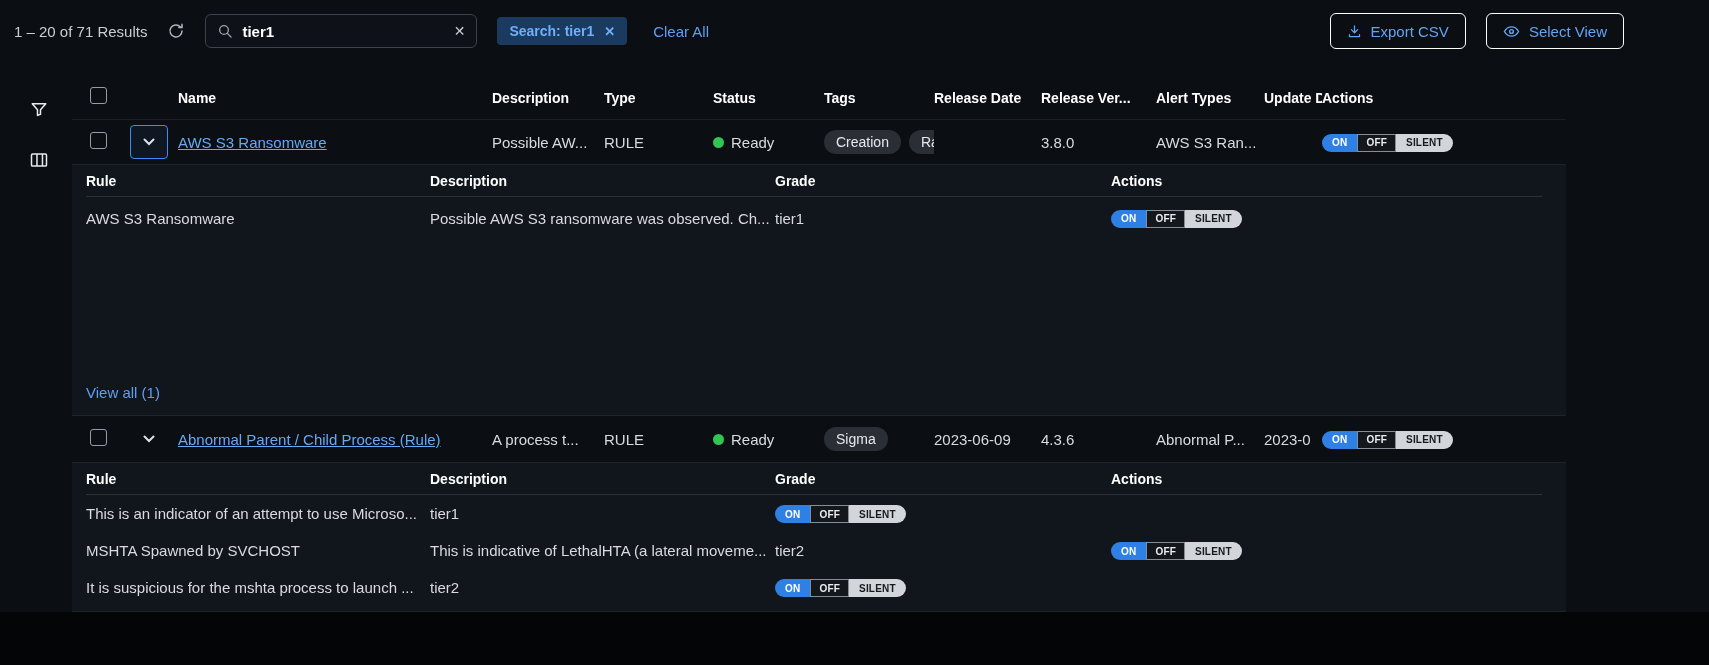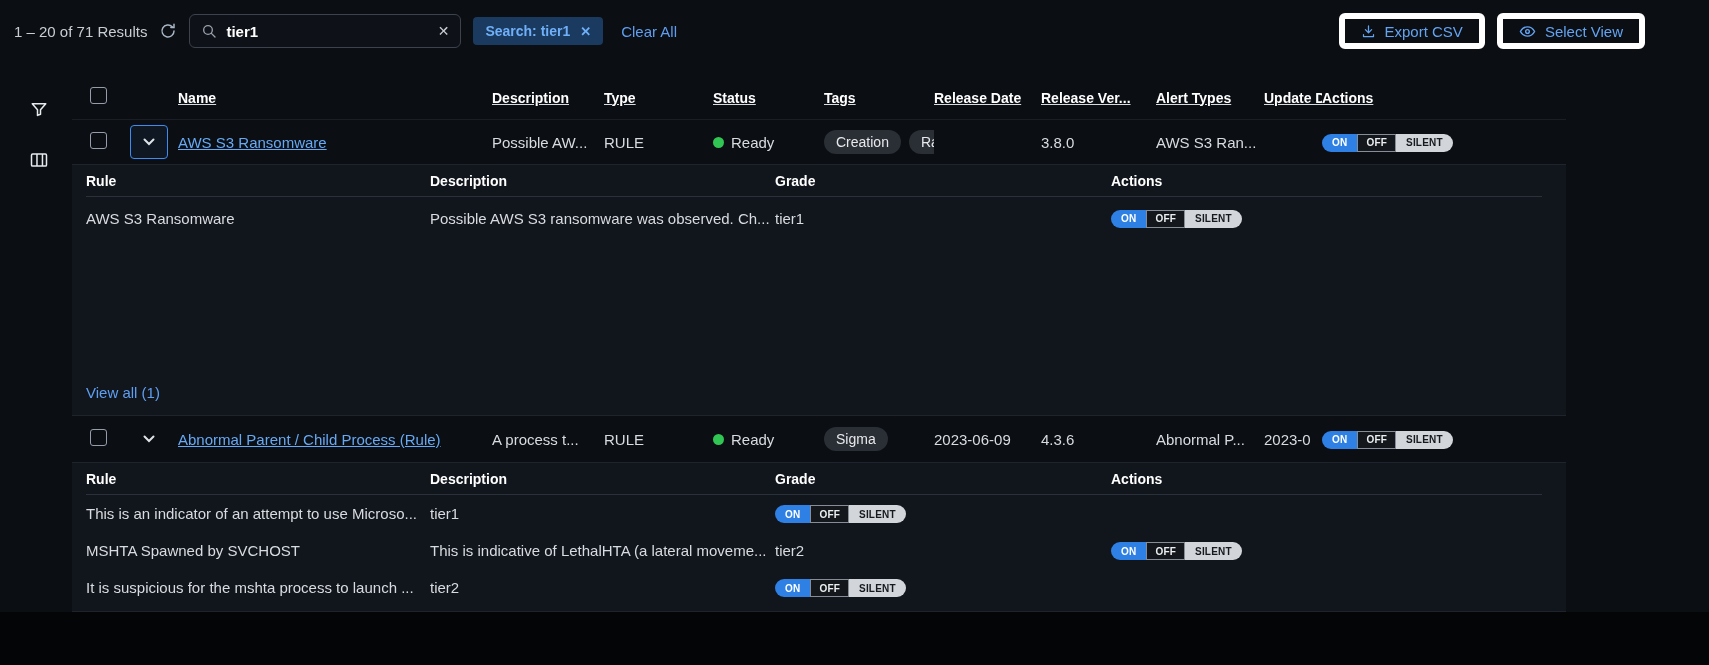--- a/index.html
+++ b/index.html
@@ -1,43 +1,43 @@
 <!DOCTYPE html>
 <html><head>
 <meta charset="utf-8">
 <style>
   * { margin:0; padding:0; box-sizing:border-box; }
   html,body { width:1709px; height:665px; background:#0b0e13; font-family:"Liberation Sans",sans-serif; color:#d8dbdf; overflow:hidden; }
 
   
-  .topbar { height:62px; display:flex; align-items:center; padding:0 64px 0 14px; gap:12px;justify-content:center; }
+  .topbar { height:62px; display:flex; align-items:center; padding:0 85px 0 14px; gap:20px;justify-content:center; }
   .results { font-size:15px; color:#c9ced5; white-space:nowrap; }
   .icon-btn { background:none; border:none; cursor:pointer; display:flex; align-items:center; }
   .searchbox { width:272px; height:34px; border:1px solid #3c434d; border-radius:6px; background:#0e1218; display:flex; align-items:center; padding:0 11px; gap:9px; flex:none; }
   .searchbox input { flex:1; background:transparent; border:none; outline:none; color:#ffffff; font-size:15px; font-weight:700; font-family:inherit; min-width:0; }
   .glyph-x { color:#c8ccd2; font-size:14px; cursor:pointer; line-height:1; }
   .chip { height:28px; background:#1a3a60; border-radius:4px; display:flex; align-items:center; gap:10px; padding:0 12px; flex:none; cursor:pointer; }
   .chip-label { color:#6fb0f8; font-size:14px; font-weight:700; white-space:nowrap; }
   .chip-x { color:#6fb0f8; font-size:13px; font-weight:700; cursor:pointer; line-height:1; }
   .clear-all { color:#5f9ff2; font-size:15px; cursor:pointer; text-decoration:none; margin-left:6px; white-space:nowrap; }
   .spacer { flex:1; }
-  .btn { height:36px; border:6px solid #ffffff; border-radius:6px; background:transparent; color:#63a4f2; font-size:15px; font-family:inherit; display:flex; align-items:center; gap:9px; padding:0 16px; cursor:pointer; white-space:nowrap; flex:none; }
+  .btn { height:36px; border:1px solid #ffffff; border-radius:6px; background:transparent; color:#63a4f2; font-size:15px; font-family:inherit; display:flex; align-items:center; gap:9px; padding:0 16px; cursor:pointer; white-space:nowrap; flex:none; }
 
   
   .content { display:flex; height:550px; }
   .sidebar { width:72px; position:relative; flex:none; }
   .side-icon { position:absolute; left:30px; cursor:pointer; display:flex; }
   .side-icon.filter { top:38px; }
   .side-icon.columns { top:90px; }
   .table-region { width:1494px; flex:none; display:flex; flex-direction:column; }
   .bottom-strip { height:53px; background:#030507; }
 
   
   .main-grid { display:grid; grid-template-columns:40px 48px 314px 112px 109px 111px 110px 107px 115px 108px 58px 1fr; align-items:center; padding-left:18px; }
-  .table-header { height:58px; padding-top:14px; border-bottom:1px solid #1a1f27;text-decoration:underline; }
+  .table-header { height:58px; padding-top:14px; border-bottom:1px solid #1a1f27; }
   .th { font-size:14px; font-weight:700; color:#ffffff; white-space:nowrap; overflow:hidden; }
   .data-row { height:44px; font-size:15px; }
   .data-row.row2 { height:46px; }
   .cell { overflow:hidden; white-space:nowrap; }
   .name-link { color:#66a9f4; text-decoration:underline; font-size:15px; cursor:pointer; }
   .status { display:flex; align-items:center; gap:7px; overflow:hidden; }
   .dot { width:11px; height:11px; border-radius:50%; background:#31c553; flex:none; }
   .tags { display:flex; gap:8px; overflow:hidden; }
   .tag { background:#2a2e35; color:#e7e9ec; border-radius:13px; padding:4px 12px; font-size:14px; white-space:nowrap; flex:none; }
   .chev-box { width:38px; height:34px; border-radius:4px; display:flex; align-items:center; justify-content:center; cursor:pointer; background:transparent; border:1px solid transparent; }

